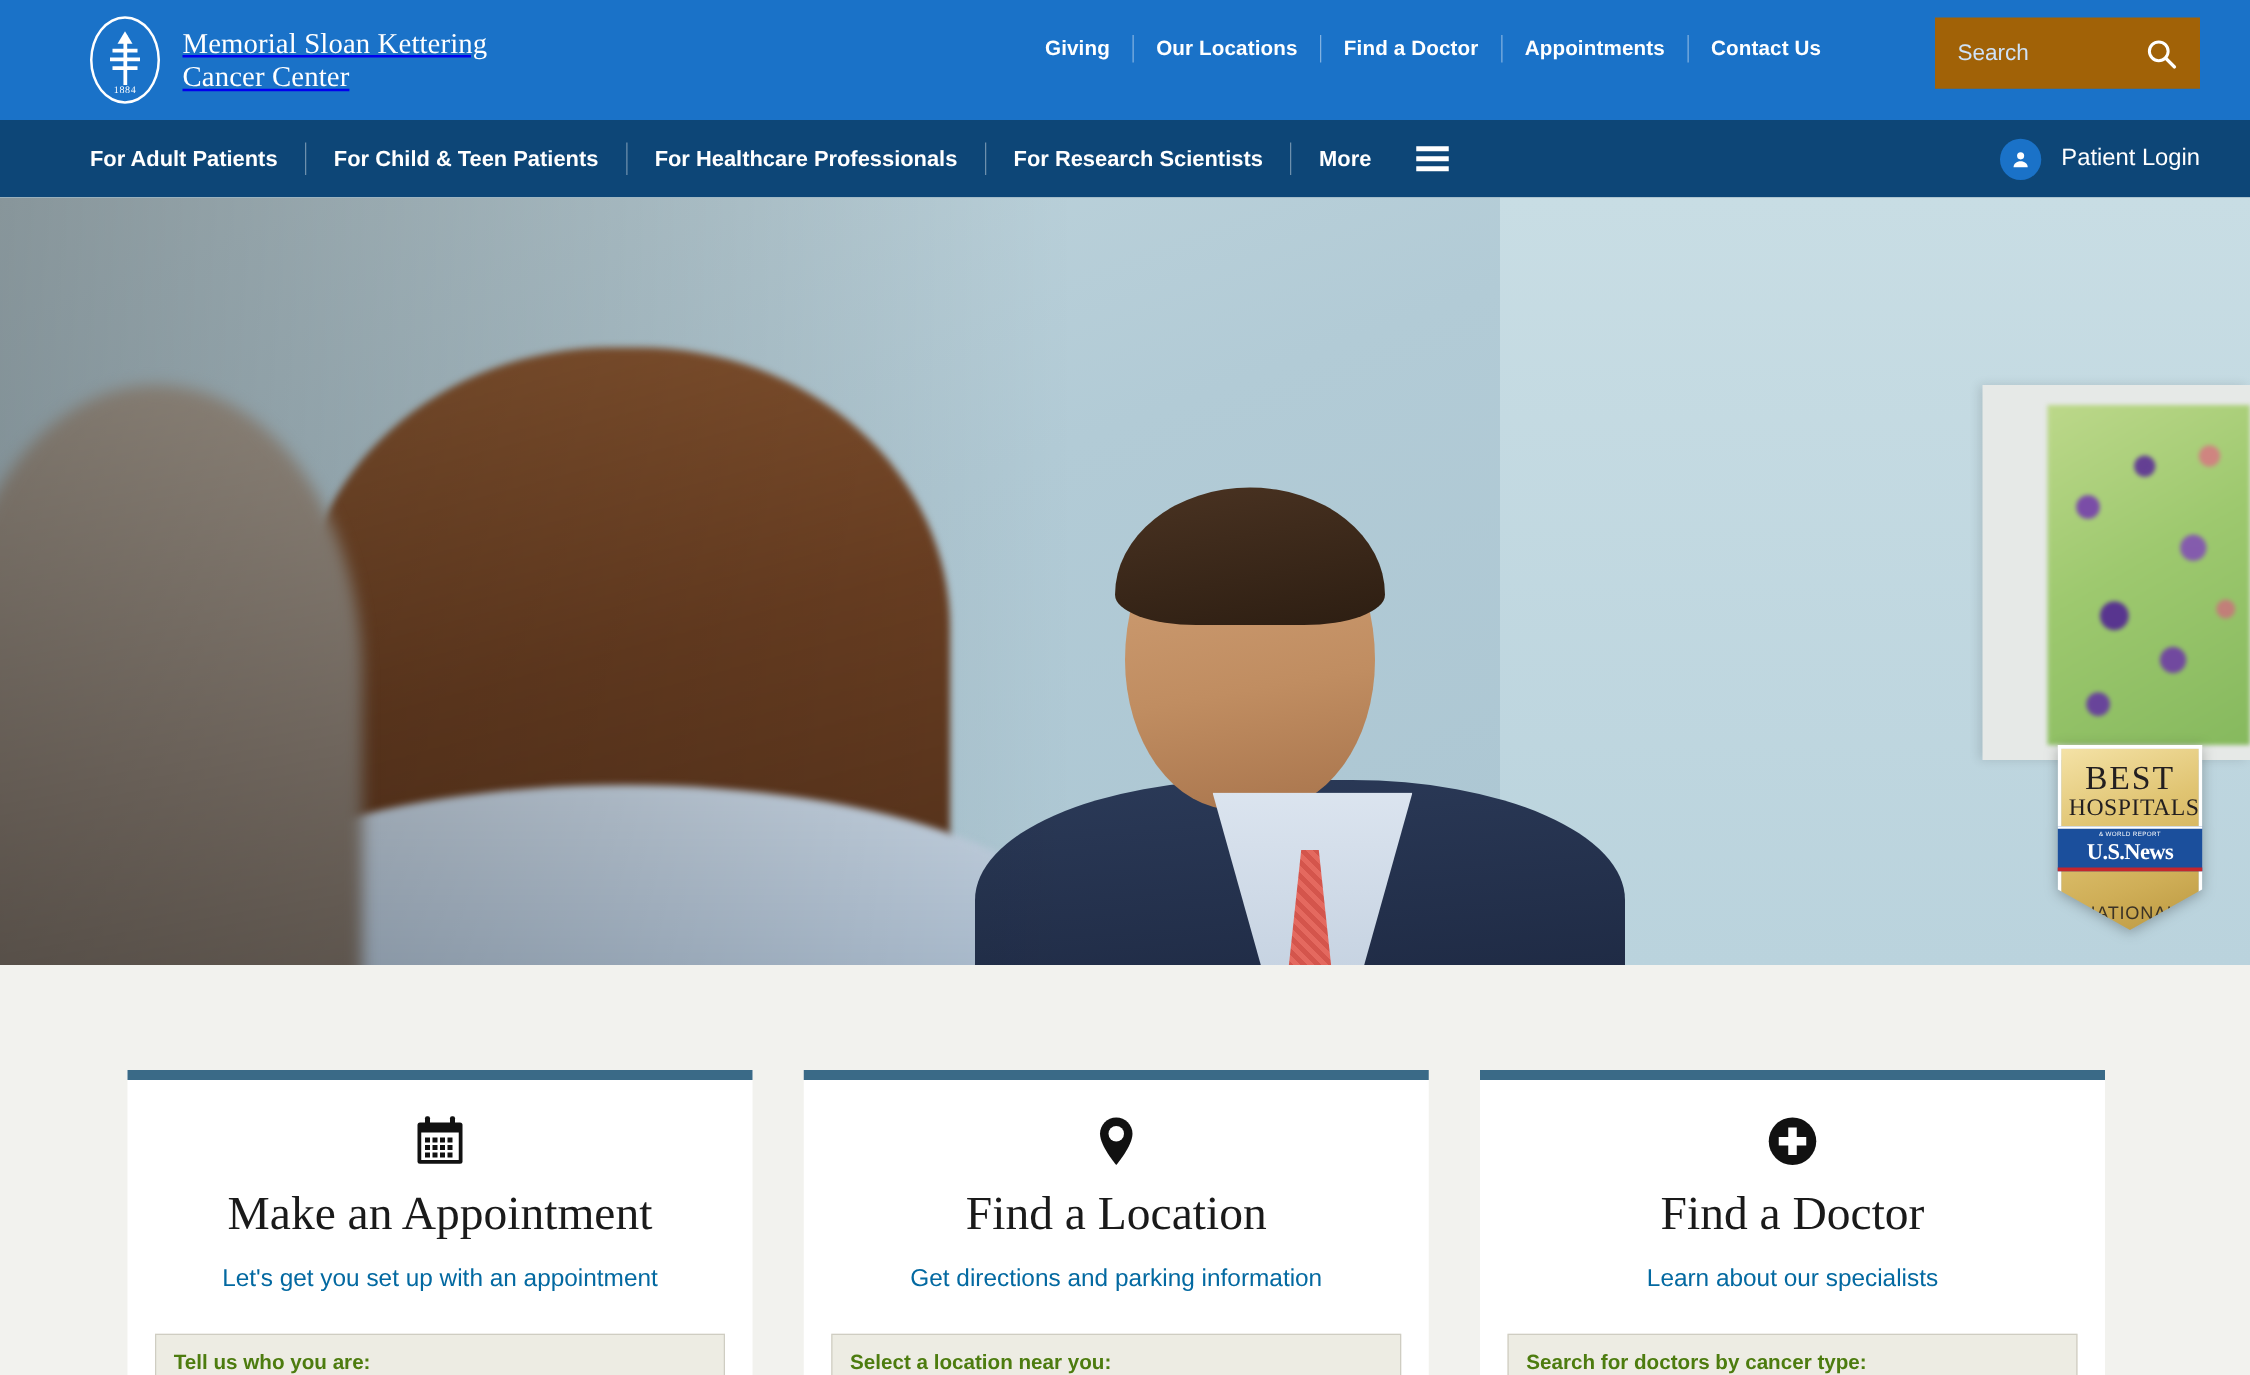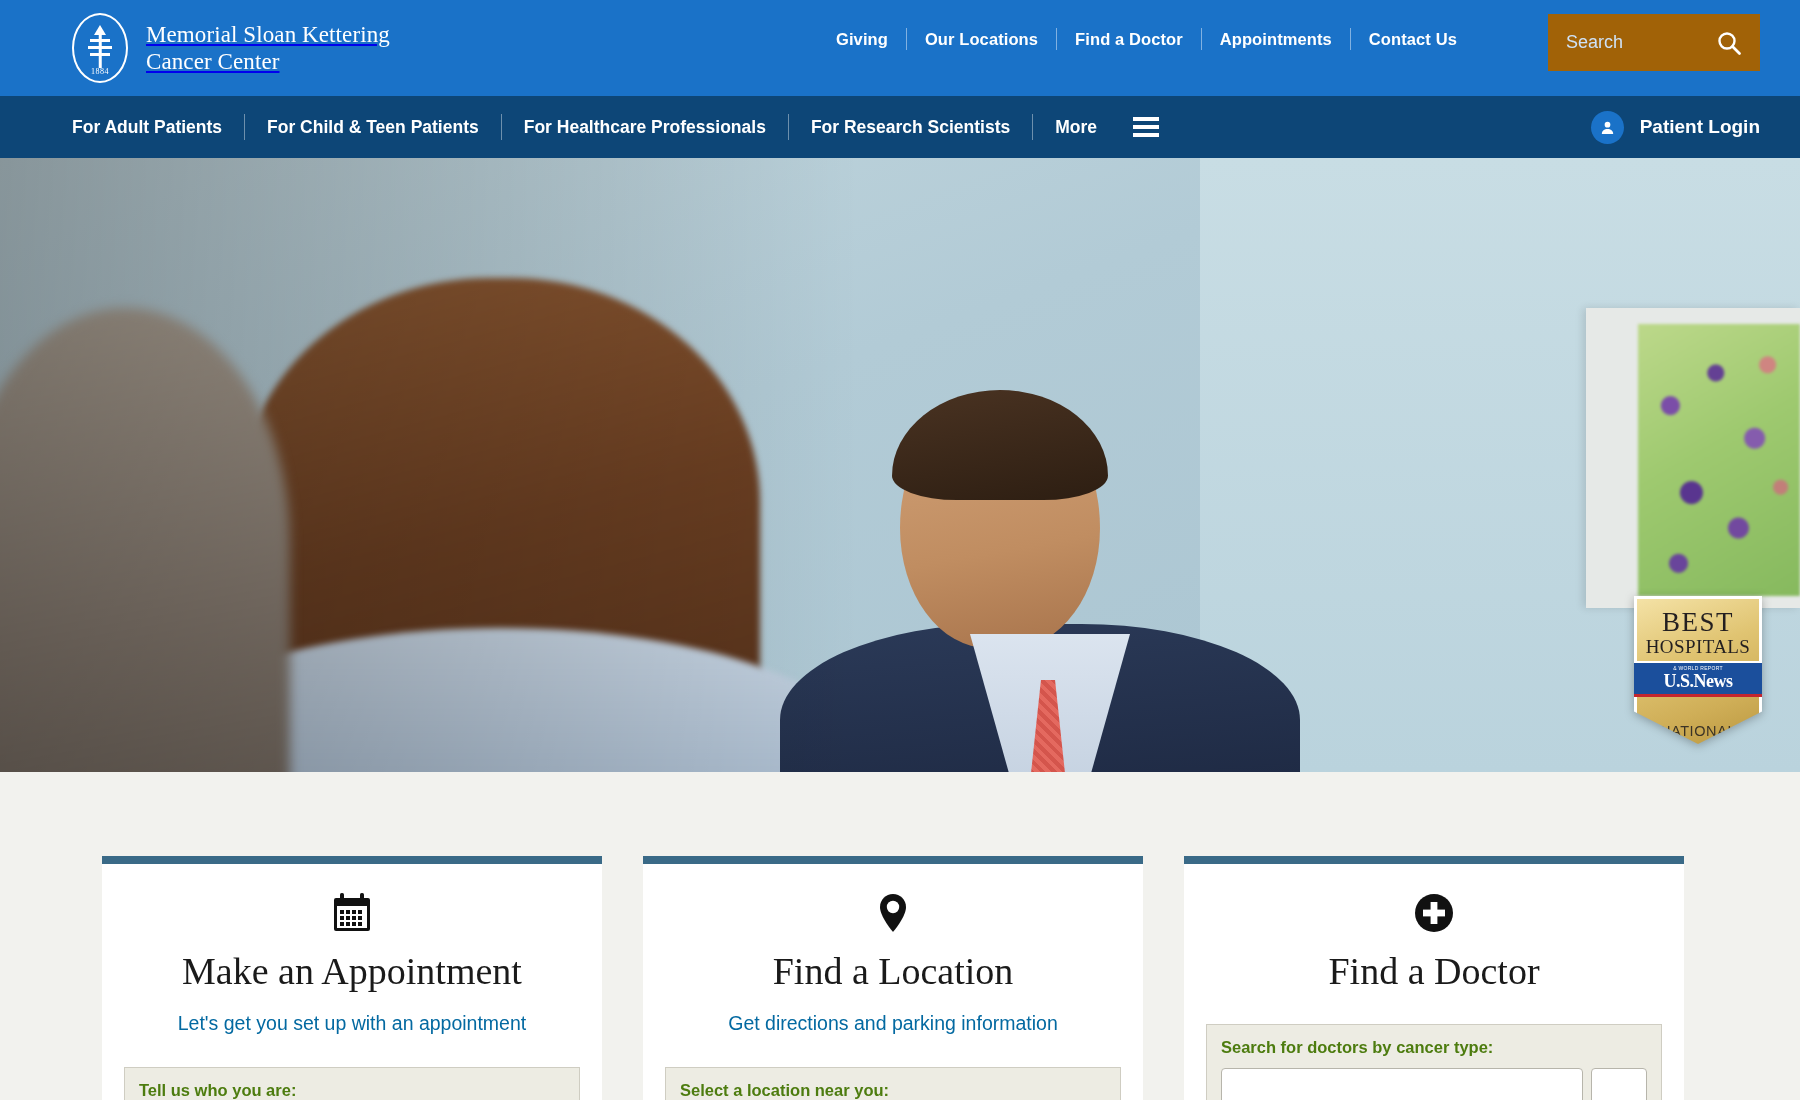--- a/index.html
+++ b/index.html
@@ -160,21 +160,21 @@
     width: 33px; height: 33px;
     border-radius: 50%;
     background: #1a72c8;
     display: flex;
     align-items: center;
     justify-content: center;
   }
   .patient-login .label {
     color: #fff;
     font-size: 19px;
-    font-weight: bold;
+    font-weight: normal;
   }
 
   
   .hero {
     position: relative;
     height: 614px;
     overflow: hidden;
     background: #b9cfd8;
   }
   .hero-bg { position: absolute; inset: 0; }
@@ -310,21 +310,21 @@
     padding: 0 22px;
     cursor: pointer;
   }
   .iam-btn .lbl { color: #fff; font-size: 21px; }
   .iam-btn .plus { color: #fff; font-size: 27px; line-height: 1; font-weight: 300; }
 
   
   .badge {
     position: absolute;
     right: 38px; bottom: 28px;
-    width: 128px;
+    width: 116px;
     z-index: 6;
     filter: drop-shadow(0 2px 5px rgba(0,0,0,0.28));
   }
   .badge-body {
     background: linear-gradient(160deg, #f4e2a6 0%, #e0c472 38%, #cfae57 72%, #bb9840 100%);
     border: 3px solid #ffffff;
     border-bottom: none;
     position: relative;
     padding: 10px 6px 0;
     text-align: center;
@@ -624,20 +624,21 @@
 
     <div class="card">
       <div class="card-icon">
         <svg viewBox="0 0 44 44" width="44" height="44">
           <circle cx="22" cy="22" r="19" fill="#111111"></circle>
           <rect x="18.6" y="11" width="6.8" height="22" fill="#ffffff"></rect>
           <rect x="11" y="18.6" width="22" height="6.8" fill="#ffffff"></rect>
         </svg>
       </div>
       <div class="card-title">Find a Doctor</div>
+      <div class="card-sub">Learn about our specialists</div>
       <div class="card-form">
         <div class="flabel">Search for doctors by cancer type:</div>
         <div class="frow">
           <div class="finput"></div>
           <div class="fgo"></div>
         </div>
       </div>
     </div>
 
   </div>

